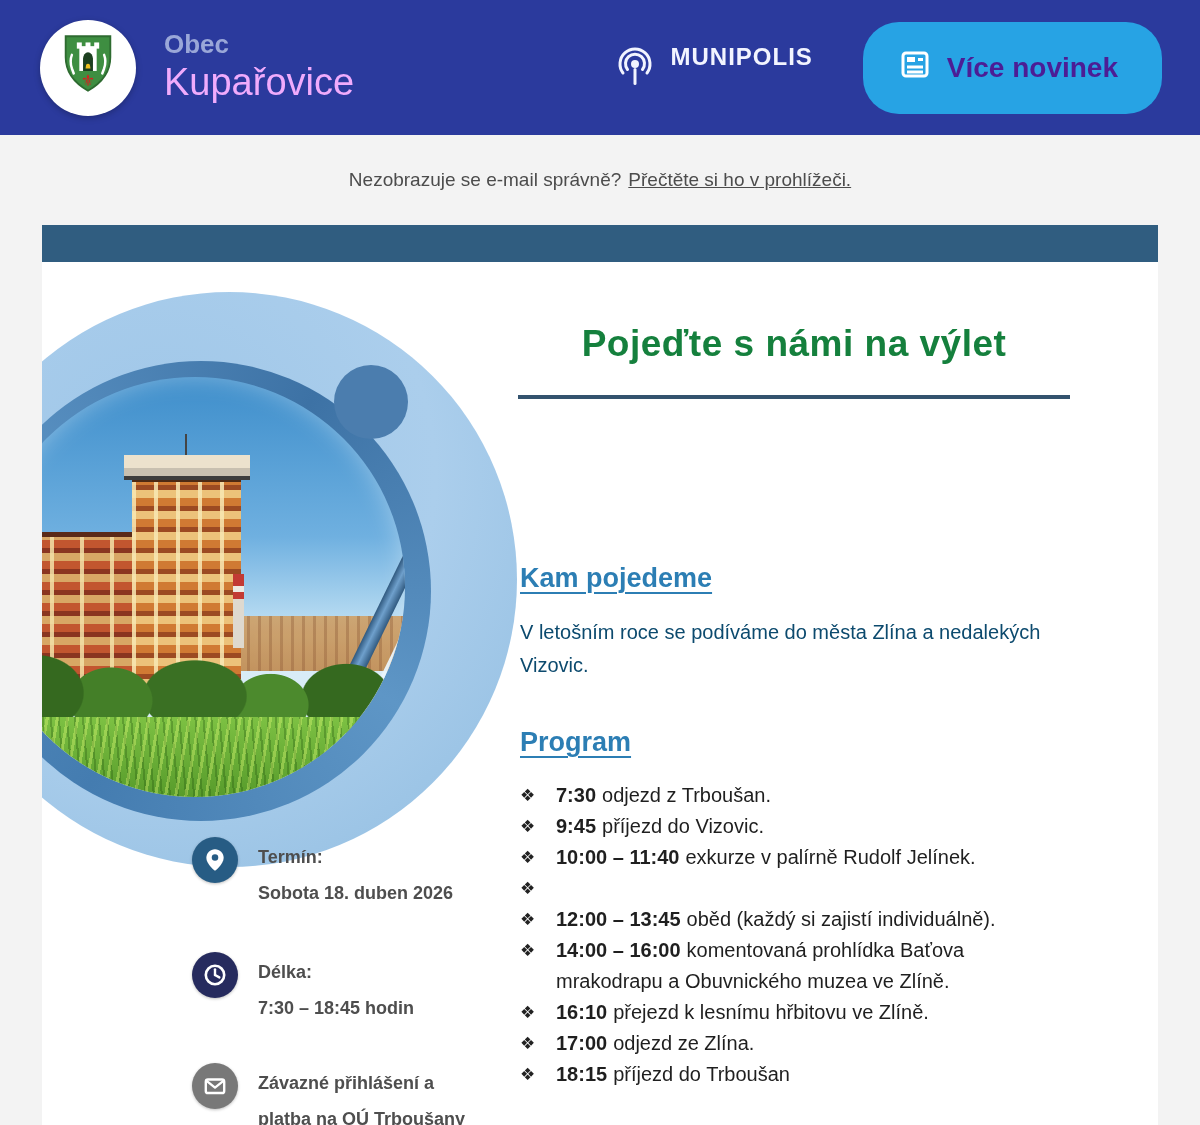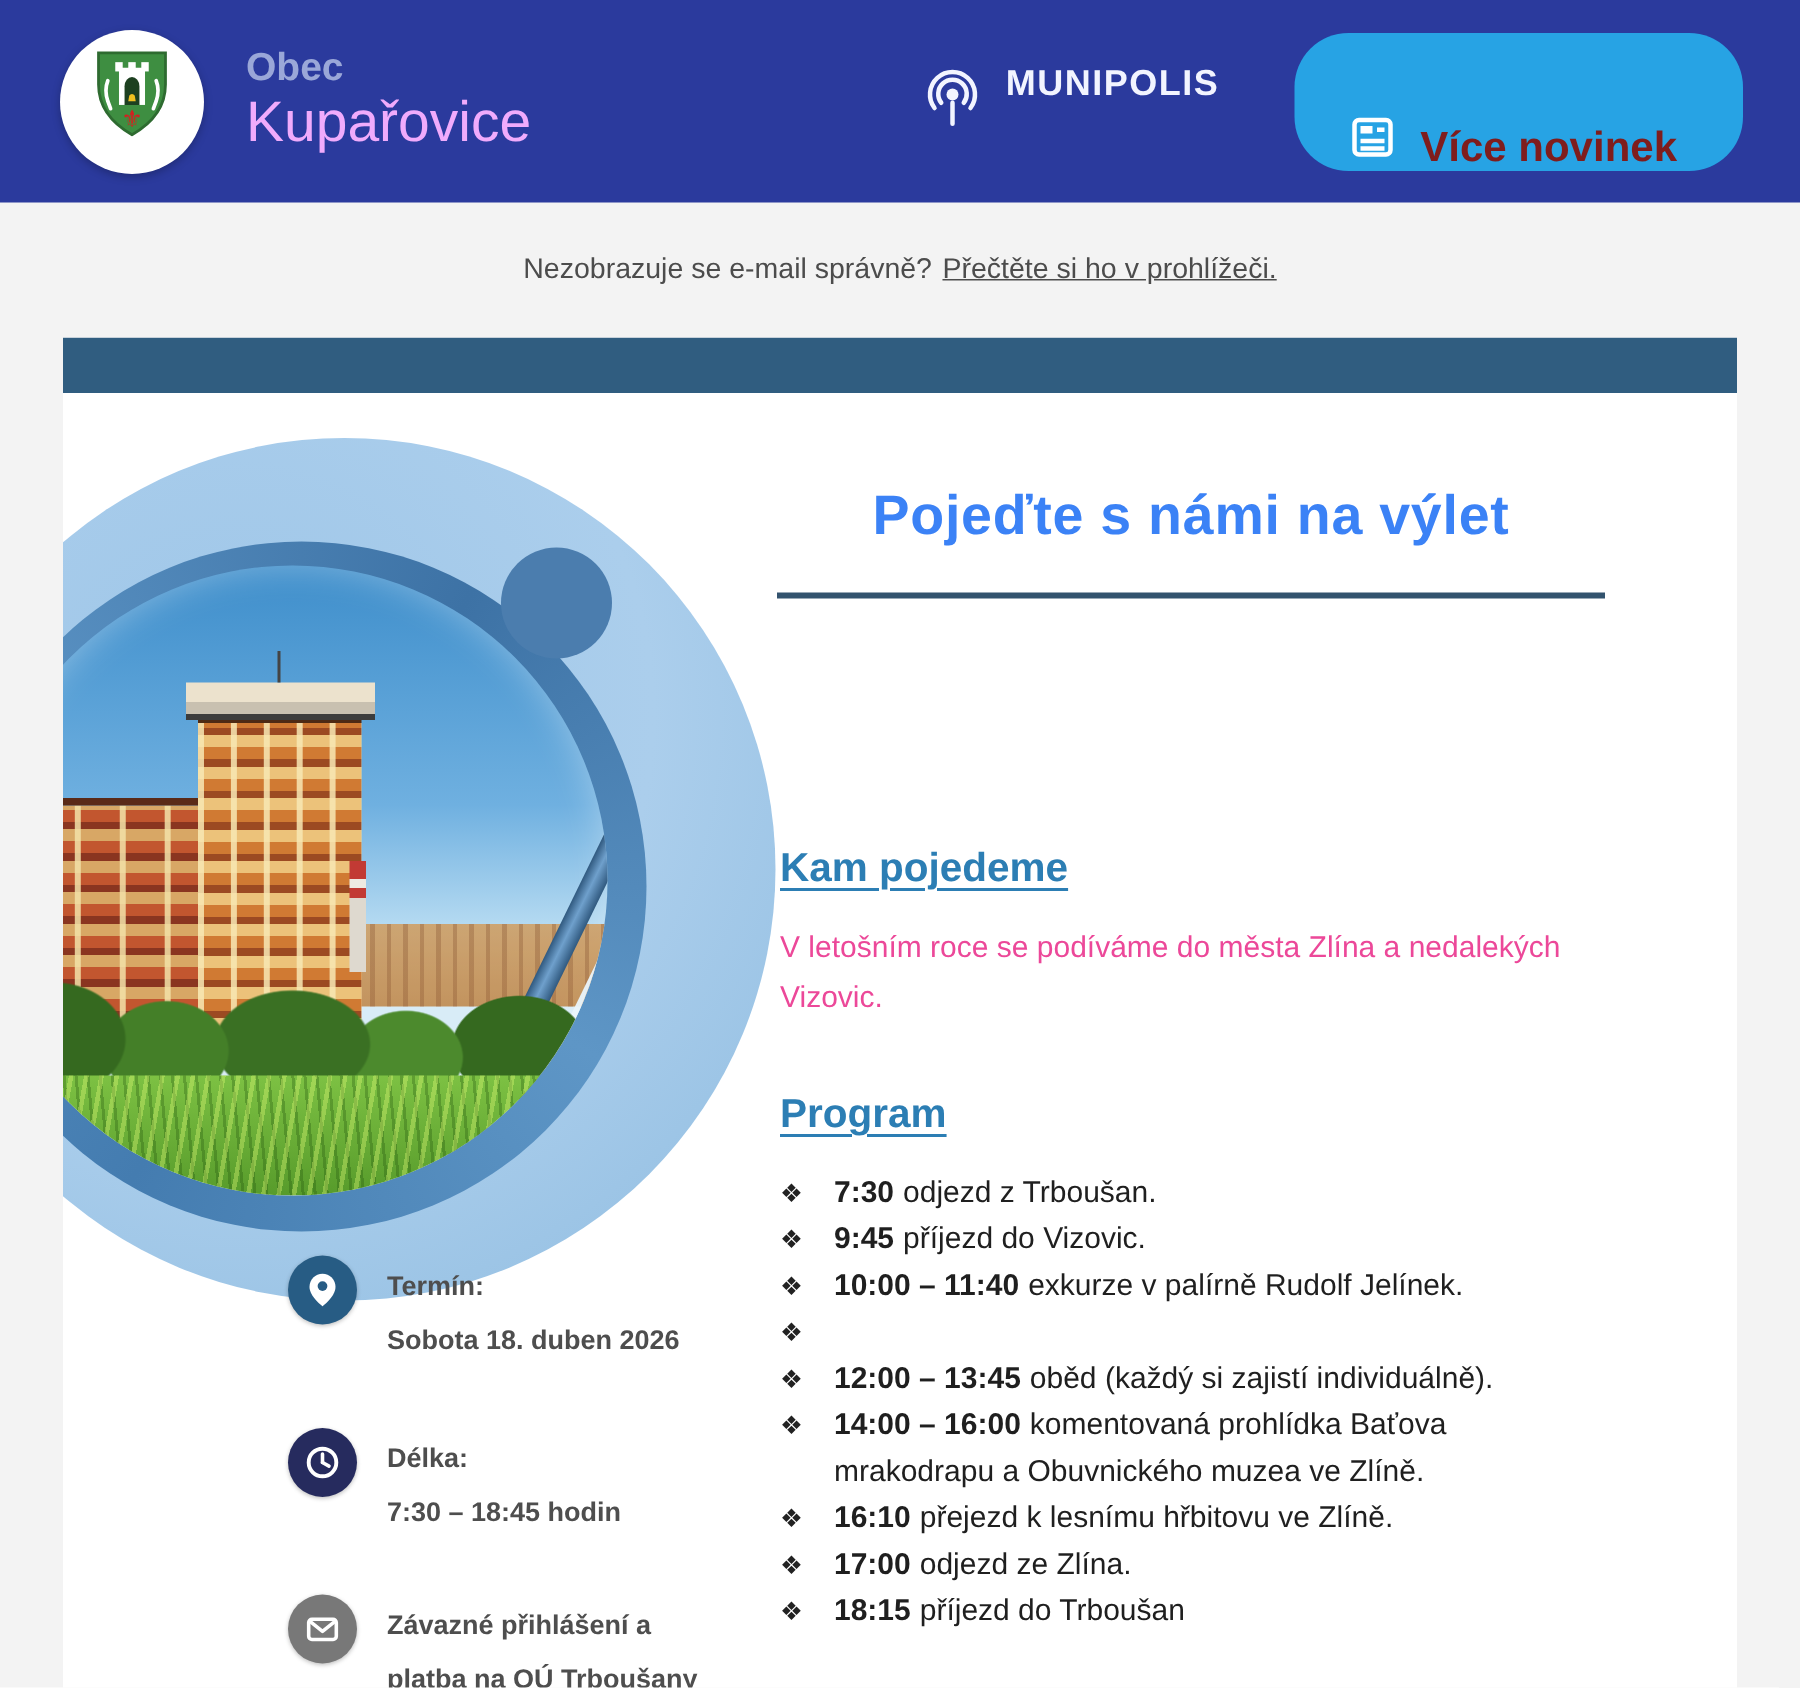--- a/index.html
+++ b/index.html
@@ -36,22 +36,22 @@
   }
   .brand-text { font-size: 24px; font-weight: bold; letter-spacing: 1px; }
 
   .more-news-btn {
     margin-left: 50px;
     height: 92px;
     background: #27a3e4;
     border: none;
     border-radius: 36px;
     padding: 0 44px 0 36px;
-    display: flex; align-items: flex-end; gap: 16px;
-    color: #7f1d1d;
+    display: flex; align-items: center; gap: 16px;
+    color: #4c1d95;
     font-family: "Liberation Sans", sans-serif;
     font-size: 28px; font-weight: bold;
     cursor: pointer;
   }
 
   
   .notice {
     height: 90px;
     display: flex; align-items: center; justify-content: center;
     gap: 7px;
@@ -157,21 +157,21 @@
     width: 74px; height: 74px; border-radius: 50%;
     background: #4b7dae;
   }
 
   
   .title-block {
     position: absolute; left: 432px; top: 98px; width: 640px;
     text-align: center;
   }
   .title-block h1 {
-    font-size: 37px; font-weight: bold; color: #3b82f6;
+    font-size: 37px; font-weight: bold; color: #15803d;
     letter-spacing: 0.5px;
   }
   .title-rule {
     width: 552px; height: 4px; background: #33536e;
     margin: 30px auto 0;
   }
 
   
   .content-col {
     position: absolute; left: 478px; top: 338px; width: 552px;
@@ -179,21 +179,21 @@
   .section-heading {
     font-size: 27px; font-weight: bold; color: #2c7eb4;
     text-decoration: underline;
     text-underline-offset: 5px;
     text-decoration-thickness: 2px;
     cursor: pointer;
     display: inline-block;
   }
   .lead-para {
     margin-top: 22px;
-    font-size: 20px; line-height: 1.67; color: #ec4899;
+    font-size: 20px; line-height: 1.67; color: #0c4a6e;
   }
   .program-heading { margin-top: 44px; }
   .program-list { margin-top: 22px; list-style: none; }
   .program-list li {
     display: flex;
     font-size: 20px; line-height: 31px; color: #1f1f1f;
   }
   .bullet { flex: 0 0 36px; font-size: 17px; color: #222; }
   .pi-text .t { font-weight: bold; margin-right: 6px; }
 

